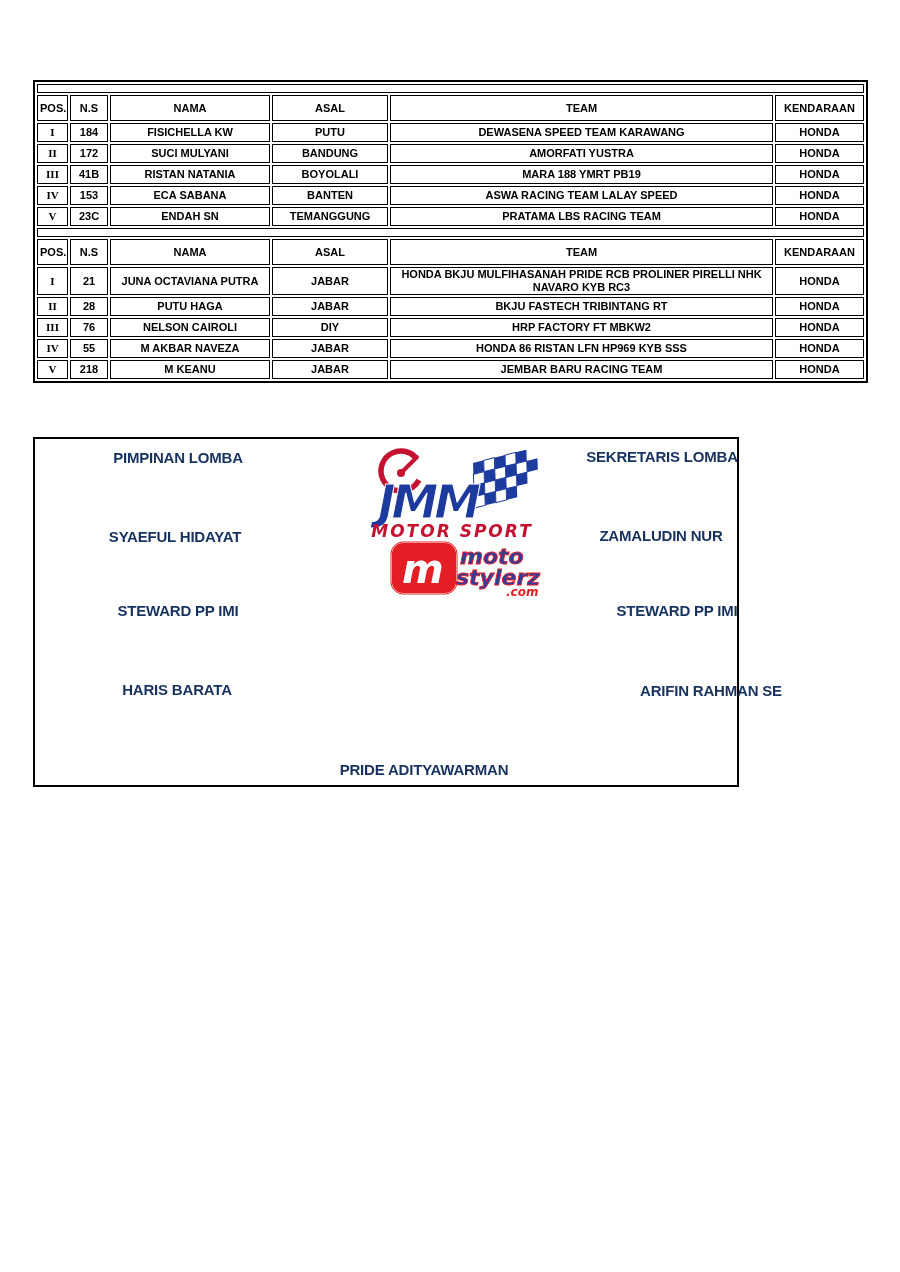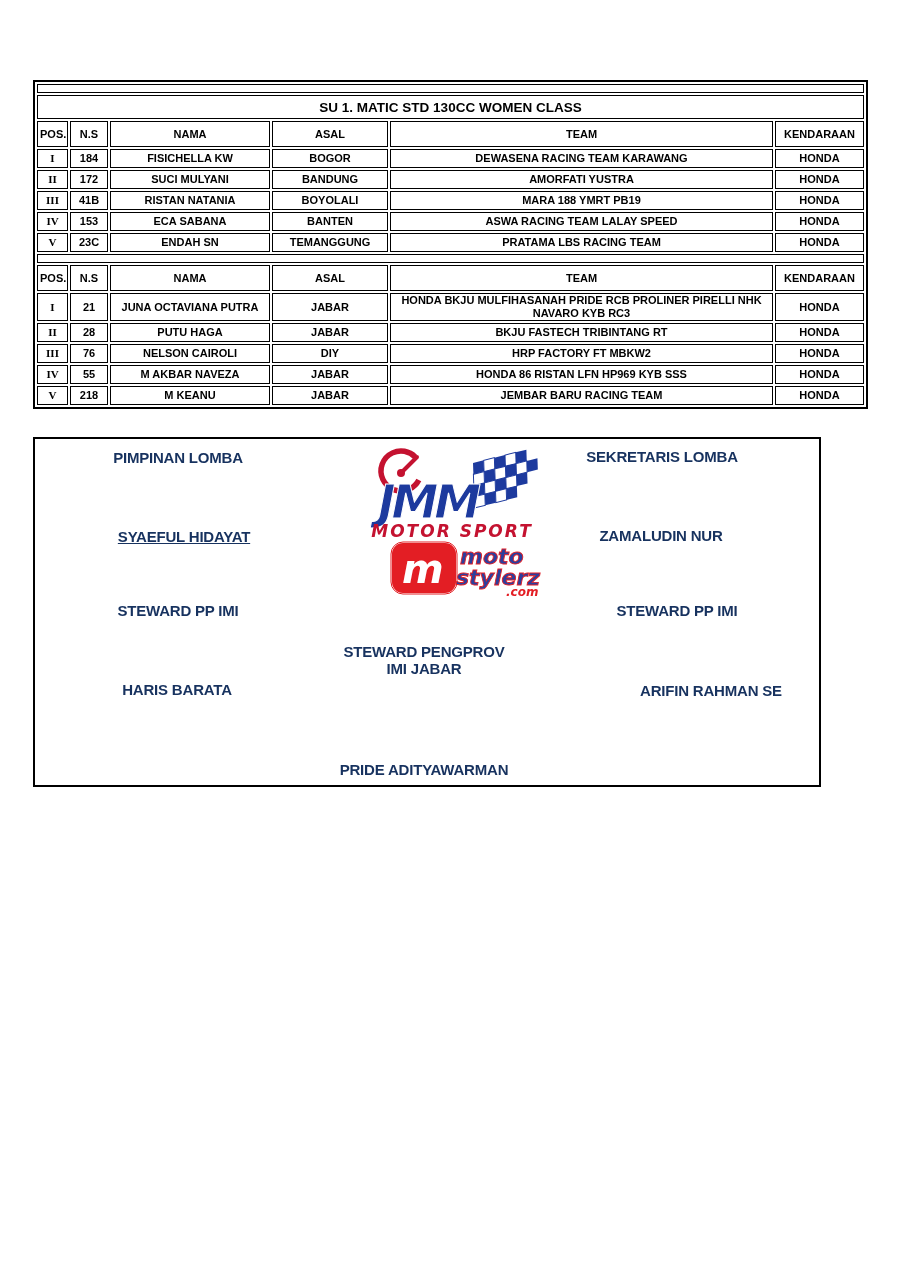--- a/index.html
+++ b/index.html
@@ -25,21 +25,21 @@
   tr.spacer-row td { border:1px solid #000; height:9px; }
   tr.title-row td { height:24px; font-size:13.5px; letter-spacing:0px; }
   tr.head-row td  { height:26px; font-size:11px; }
   tr.data-row td  { height:19px; }
   td.c-pos  { font-family:"Liberation Serif", serif; font-size:12px; }
   td.c-nama { text-align:left; padding-left:4px; }
   td.c-team { line-height:14px; }
 
   
   .sigbox {
-    position:absolute; left:33px; top:437px; width:788px; height:350px;
+    position:absolute; left:33px; top:437px; width:706px; height:350px;
     border:2px solid #000; background:#fff;
   }
   .sig {
     position:absolute; transform:translateX(-50%);
     color:#17325f; font-weight:bold; font-size:15px; letter-spacing:-0.2px;
     white-space:nowrap; text-align:center;
   }
   .logo { position:absolute; }
 </style>
 </head>
@@ -54,37 +54,34 @@
           <col style="width:38px">
           <col style="width:160px">
         <col style="width:116px">
           <col>
           <col style="width:89px">
       </colgroup>
       <tbody id="results-body">
           <tr class="spacer-row">
             <td colspan="6"></td>
           </tr>
-          <tr class="title-row">
-            <td colspan="6">SU 1. MATIC STD 130CC WOMEN CLASS</td>
-          </tr>
           <tr class="head-row">
             <td class="">POS.</td>
             <td class="">N.S</td>
             <td class="">NAMA</td>
             <td class="">ASAL</td>
             <td class="">TEAM</td>
             <td class="">KENDARAAN</td>
           </tr>
           <tr class="data-row">
             <td class="c-pos">I</td>
             <td class="c-ns">184</td>
             <td class="c-nama">FISICHELLA KW</td>
-            <td class="c-asal">BOGOR</td>
-            <td class="c-team">DEWASENA RACING TEAM KARAWANG</td>
+            <td class="c-asal">PUTU</td>
+            <td class="c-team">DEWASENA SPEED TEAM KARAWANG</td>
             <td class="c-kend">HONDA</td>
           </tr>
           <tr class="data-row">
             <td class="c-pos">II</td>
             <td class="c-ns">172</td>
             <td class="c-nama">SUCI MULYANI</td>
             <td class="c-asal">BANDUNG</td>
             <td class="c-team">AMORFATI YUSTRA</td>
             <td class="c-kend">HONDA</td>
           </tr>
@@ -165,30 +162,26 @@
           </tr>
         </tbody>
     </table>
   </div>
 
   <div class="sigbox">
 
     <div class="sig" style="left:143px; top:10px;">PIMPINAN LOMBA</div>
     <div class="sig" style="left:627px; top:9px;">SEKRETARIS LOMBA</div>
 
-    <div class="sig" style="left:149px; top:89px;text-decoration:underline;">SYAEFUL HIDAYAT</div>
+    <div class="sig" style="left:140px; top:89px;">SYAEFUL HIDAYAT</div>
     <div class="sig" style="left:626px; top:88px;">ZAMALUDIN NUR</div>
 
     <div class="sig" style="left:143px; top:163px;">STEWARD PP IMI</div>
     <div class="sig" style="left:642px; top:163px;">STEWARD PP IMI</div>
 
-    <div class="sig" style="left:389px; top:204px;">
-      <span>STEWARD PENGPROV</span><br>
-      <span>IMI JABAR</span>
-    </div>
 
     <div class="sig" style="left:142px; top:242px;">HARIS BARATA</div>
     <div class="sig" style="left:676px; top:243px;">ARIFIN RAHMAN SE</div>
 
     <div class="sig" style="left:389px; top:322px;">PRIDE ADITYAWARMAN</div>
 
     <div class="logo" style="left:325px; top:8px;">
       <svg width="185" height="93" viewBox="0 0 185 93">
 
         <circle cx="41" cy="24" r="20" fill="none" stroke="#c41230" stroke-width="5.5" stroke-dasharray="100 26" stroke-dashoffset="-18" transform="rotate(-25 41 24)"></circle>

